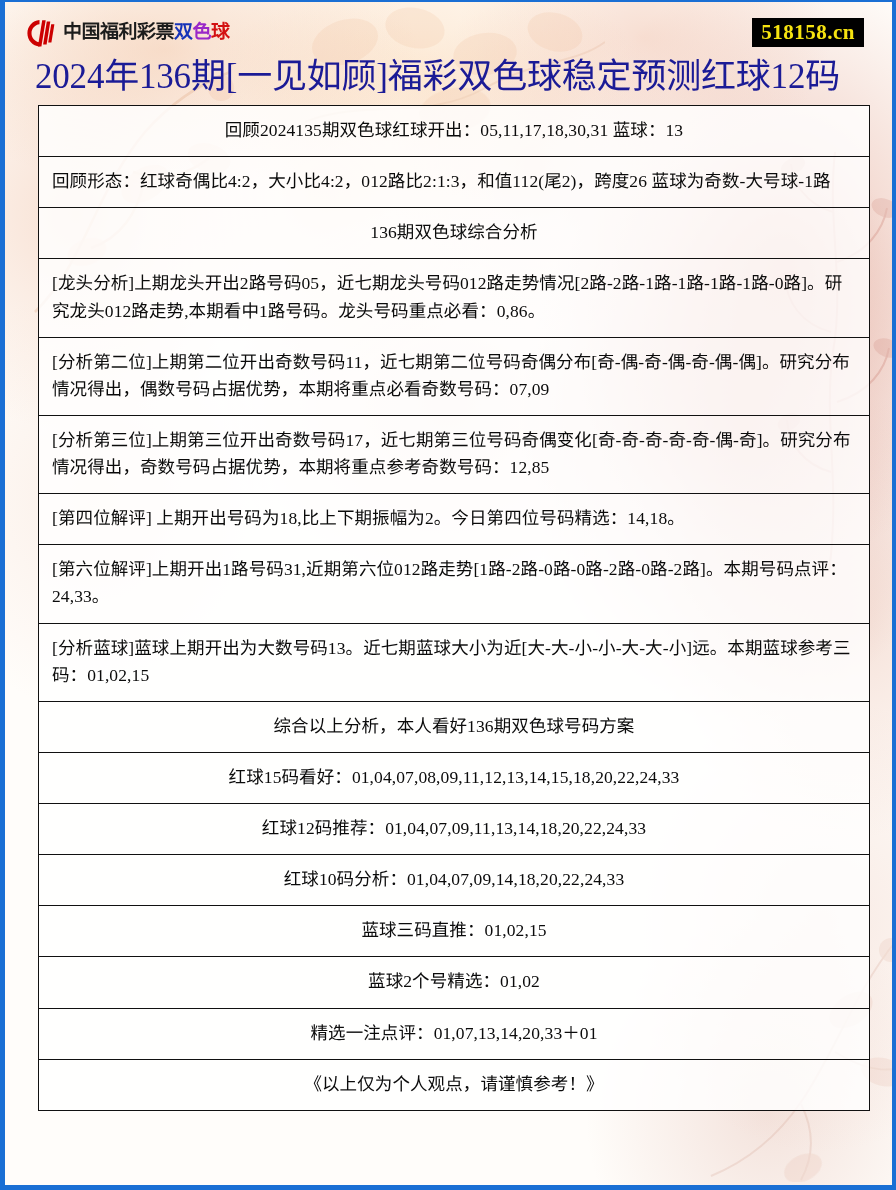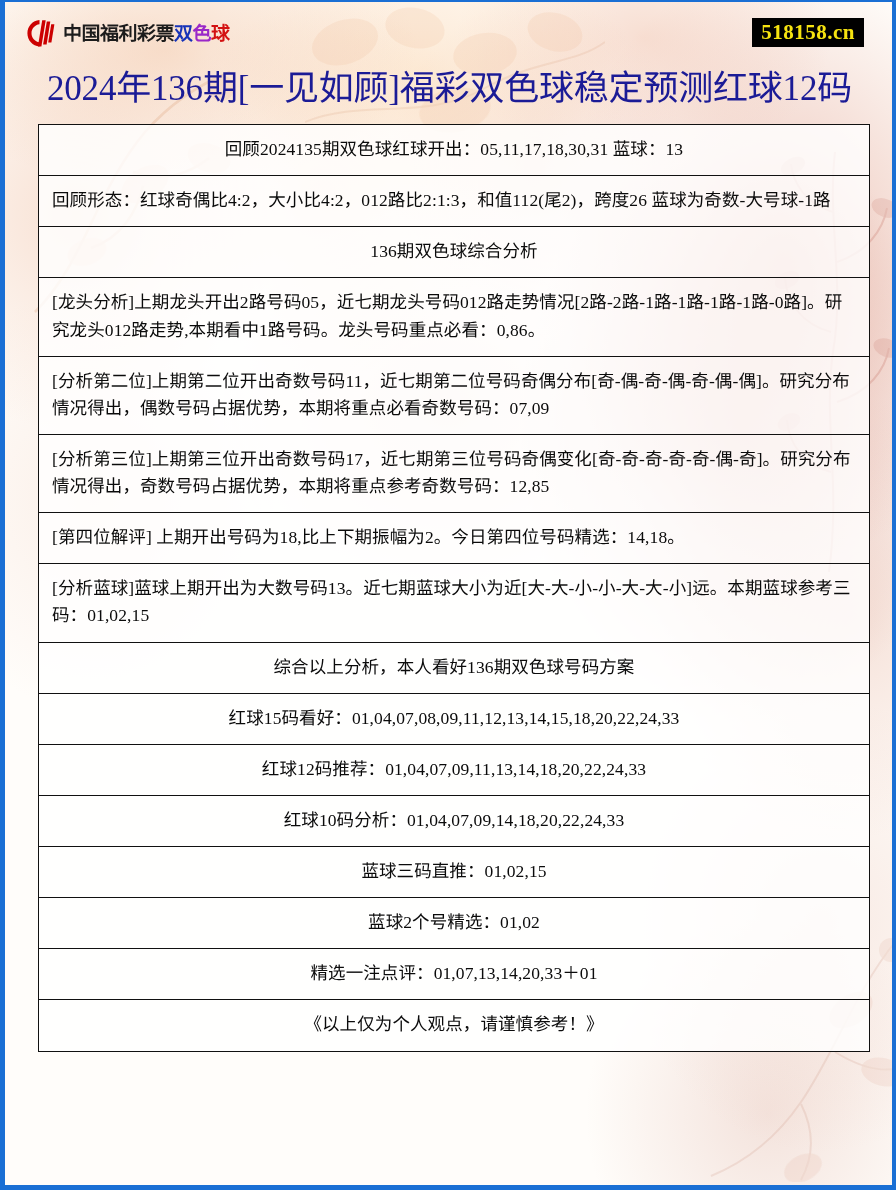--- a/index.html
+++ b/index.html
@@ -77,21 +77,21 @@
     height: 30px;
   }
   .brand-mark {
     width: 30px;
     height: 29px;
     position: relative;
   }
   .brand-text {
     display: flex;
     align-items: baseline;
-    font-family: Liberation Serif, serif;
+    font-family: Liberation Mono, monospace;
     font-size: 19px;
     font-weight: bold;
     letter-spacing: -.5px;
     line-height: 1;
   }
   .brand-text .cn { color: #1c1c1c; }
   .brand-text .s1 { color: #1733b8; }
   .brand-text .s2 { color: #9a28c8; }
   .brand-text .s3 { color: #d31111; }
 
@@ -106,21 +106,21 @@
     font-weight: bold;
     letter-spacing: .5px;
     padding: 2px 9px 3px 9px;
     line-height: 1.15;
   }
 
   
   .title {
     position: relative;
     z-index: 2;
-    margin: 12px;
+    margin: 0;
     padding: 0 0 0 30px;
     height: 46px;
     line-height: 46px;
     font-family: "Liberation Serif", "DejaVu Serif", serif;
     font-size: 35px;
     font-weight: normal;
     color: #1b1b96;
     white-space: nowrap;
     letter-spacing: -.2px;
   }
@@ -273,20 +273,23 @@
           <tr>
             <td class="justify translucent tall">[分析第二位]上期第二位开出奇数号码11，近七期第二位号码奇偶分布[奇-偶-奇-偶-奇-偶-偶]。研究分布情况得出，偶数号码占据优势，本期将重点必看奇数号码：07,09</td>
           </tr>
           <tr>
             <td class="justify translucent tall">[分析第三位]上期第三位开出奇数号码17，近七期第三位号码奇偶变化[奇-奇-奇-奇-奇-偶-奇]。研究分布情况得出，奇数号码占据优势，本期将重点参考奇数号码：12,85</td>
           </tr>
           <tr>
             <td class="justify translucent tall">[第四位解评] 上期开出号码为18,比上下期振幅为2。今日第四位号码精选：14,18。</td>
           </tr>
           <tr>
+            <td class="justify translucent tall">[第六位解评]上期开出1路号码31,近期第六位012路走势[1路-2路-0路-0路-2路-0路-2路]。本期号码点评：24,33。</td>
+          </tr>
+          <tr>
             <td class="justify translucent tall">[分析蓝球]蓝球上期开出为大数号码13。近七期蓝球大小为近[大-大-小-小-大-大-小]远。本期蓝球参考三码：01,02,15</td>
           </tr>
           <tr>
             <td class="center translucent tall">综合以上分析，本人看好136期双色球号码方案</td>
           </tr>
           <tr>
             <td class="center translucent tall">红球15码看好：01,04,07,08,09,11,12,13,14,15,18,20,22,24,33</td>
           </tr>
           <tr>
             <td class="center translucent tall">红球12码推荐：01,04,07,09,11,13,14,18,20,22,24,33</td>

